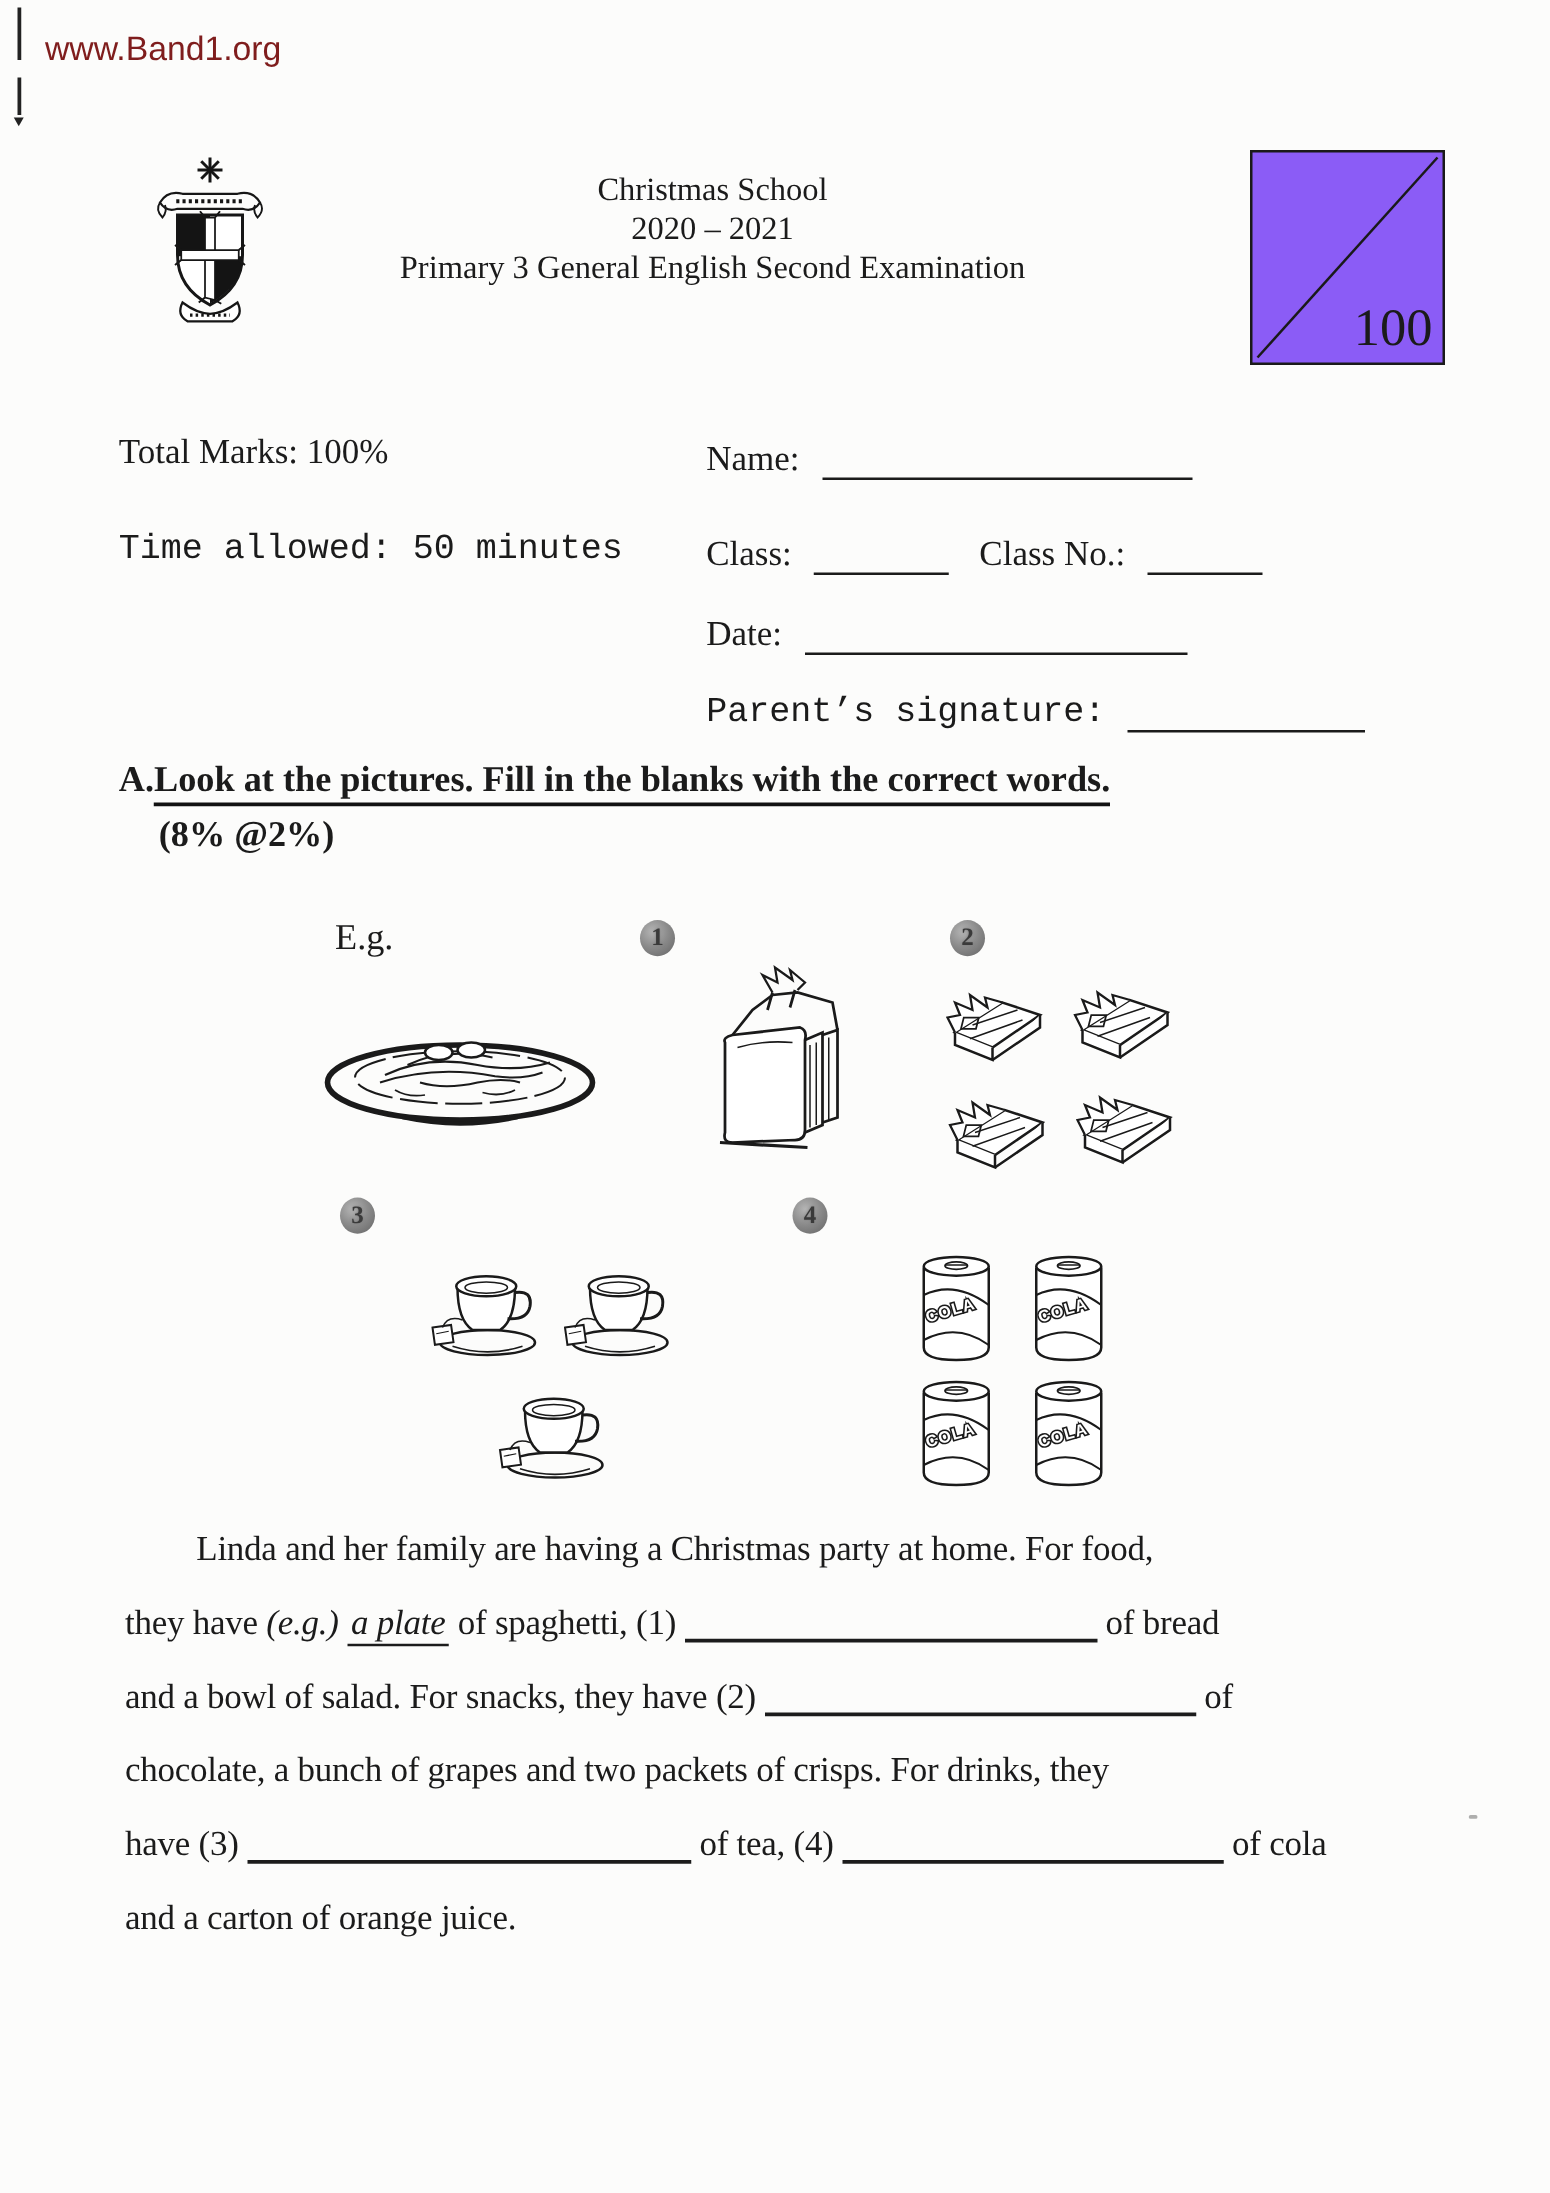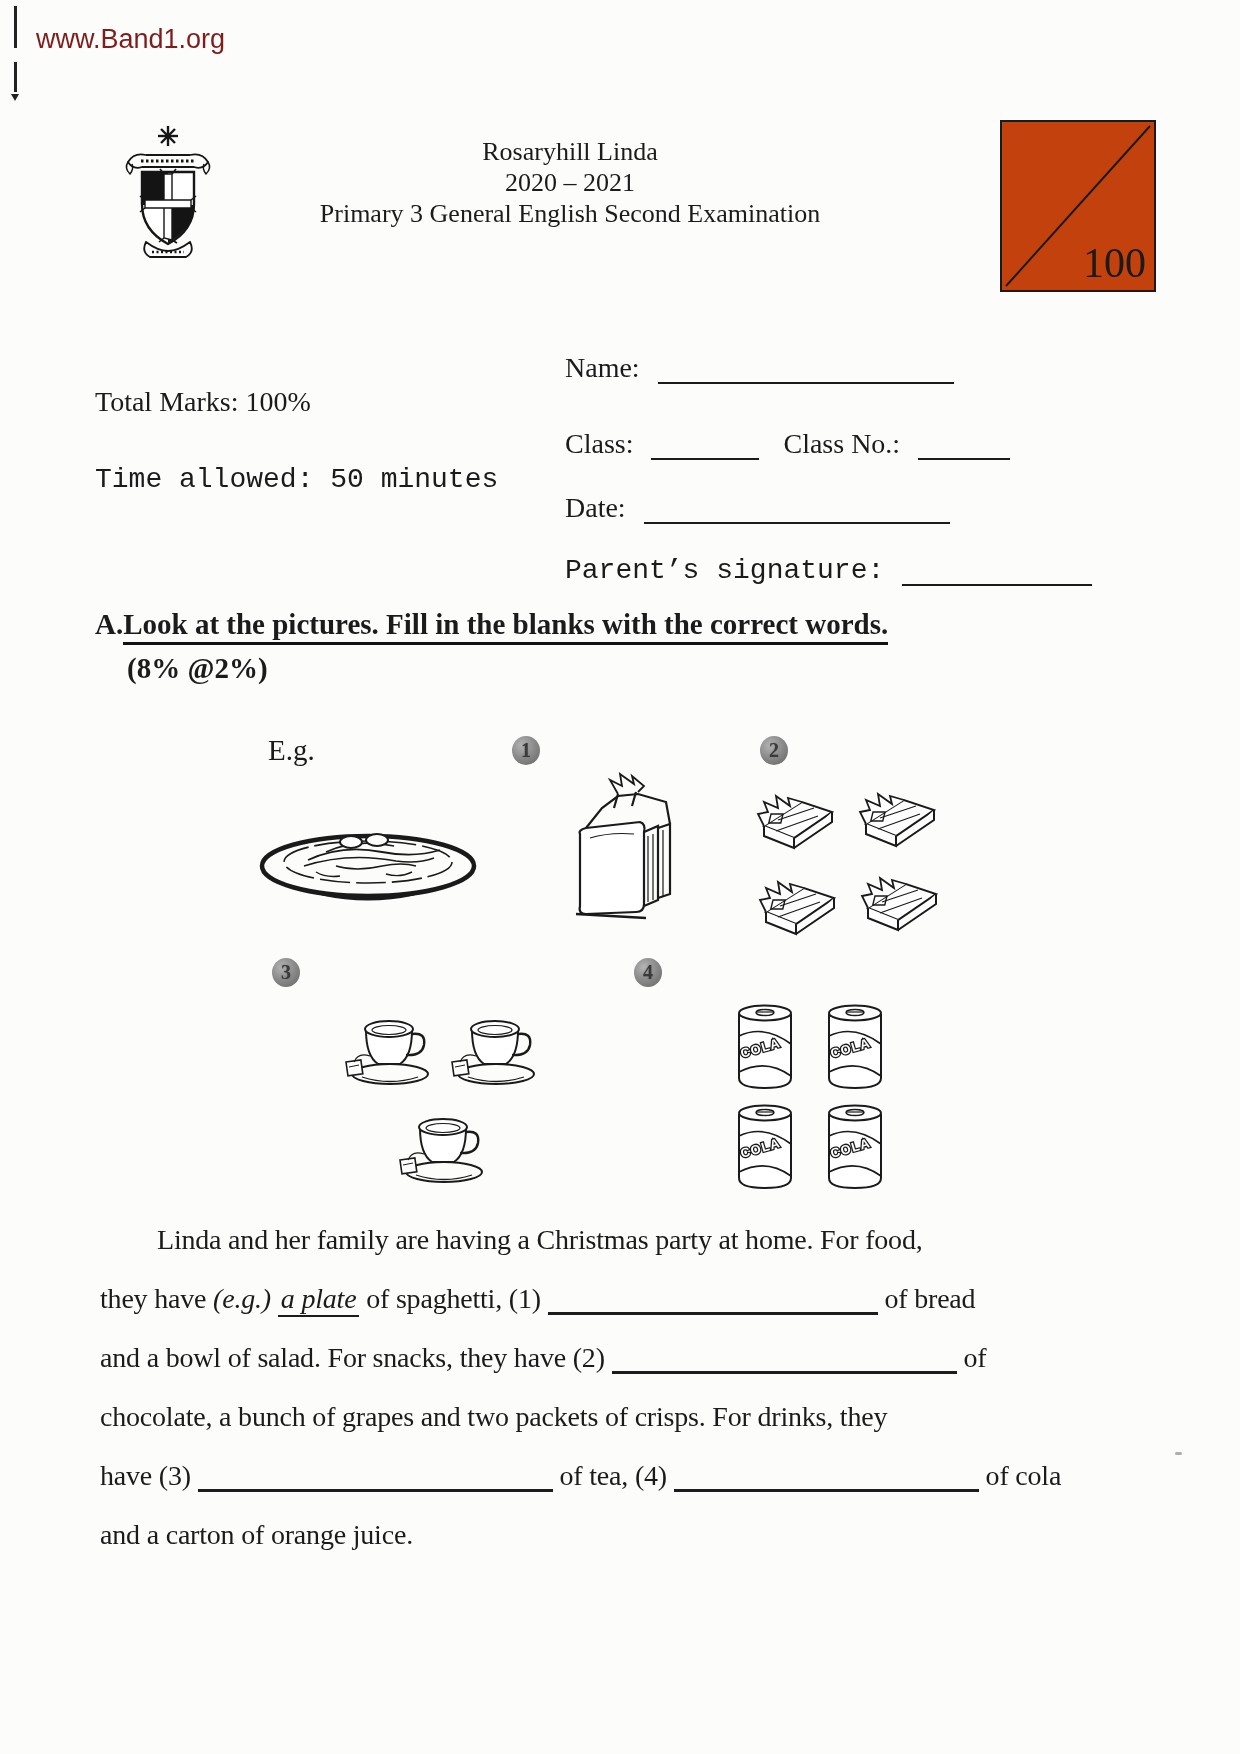--- a/index.html
+++ b/index.html
@@ -9,25 +9,25 @@
     font-family:"Liberation Serif", serif;
   }
   
   .tick{position:absolute;width:3px;background:#222;}
   .tick-arrow{position:absolute;width:0;height:0;border-left:4px solid transparent;border-right:4px solid transparent;border-top:7px solid #222;}
   .speck{position:absolute;width:7px;height:3px;background:#9a9a9a;border-radius:2px;opacity:.8;}
   
   .watermark{position:absolute;left:36px;top:24px;font-family:"Liberation Sans",sans-serif;font-size:27px;color:#7f1d1d;}
   
   .head-block{position:absolute;left:250px;top:136px;width:640px;text-align:center;font-size:26px;line-height:31px;}
-  .scorebox{position:absolute;left:1000px;top:120px;width:152px;height:168px;border:2px solid #1a1a1a;background:#c2410c;}
+  .scorebox{position:absolute;left:1000px;top:120px;width:152px;height:168px;border:2px solid #1a1a1a;background:#8b5cf6;}
   .scorebox svg{position:absolute;left:0;top:0;}
   .score-total{position:absolute;right:8px;bottom:3px;font-size:42px;}
   
-  .info-left{position:absolute;left:95px;font-size:28px;margin-top:40px;}
+  .info-left{position:absolute;left:95px;font-size:28px;}
   .inforow{position:absolute;left:565px;display:flex;align-items:flex-end;gap:18px;font-size:28px;white-space:nowrap;}
   .wline{display:inline-block;border-bottom:2.5px solid #1b1b1b;height:34px;}
   
   .heading{position:absolute;left:95px;top:608px;font-size:29px;font-weight:bold;display:flex;white-space:nowrap;}
   .heading .title{border-bottom:3.5px solid #121212;padding-bottom:1px;}
   .marksline{position:absolute;left:127px;top:652px;font-size:29px;font-weight:bold;}
   
   .eg-label{position:absolute;left:268px;top:734px;font-size:29px;}
   .coin{position:absolute;width:28px;height:29px;border-radius:50%;
     background:radial-gradient(circle at 36% 32%, #b5b5b5 0%, #8c8c8c 45%, #636363 100%);
@@ -78,21 +78,21 @@
 
     <path d="M46 50 L54 50 L54 116 L46 114 Z" fill="#ffffff" stroke-width="1.4"></path>
     <path d="M27 76 L73 76 L73 84 L27 84 Z" fill="#ffffff" stroke-width="1.4"></path>
     <path d="M46 50 L42 45 M54 50 L58 45 M27 76 L22 72 M27 84 L22 88 M73 76 L78 72 M73 84 L78 88 M46 114 L41 118 M54 116 L59 119" stroke-width="1.6"></path>
 
     <path d="M28 118 Q23 128 32 133 L68 133 Q77 128 72 118 Q60 127 50 127 Q40 127 28 118 Z" fill="#ffffff" stroke-width="1.8"></path>
     <line x1="34" y1="128" x2="66" y2="128" stroke-width="2.6" stroke-dasharray="2 2.5"></line>
   </svg>
 
   <div class="head-block">
-    <div>Rosaryhill Linda</div>
+    <div>Christmas School</div>
     <div>2020 – 2021</div>
     <div>Primary 3 General English Second Examination</div>
   </div>
 
   <div class="scorebox">
     <svg width="152" height="168" viewBox="0 0 152 168">
       <line x1="4" y1="164" x2="148" y2="4" stroke="#1a1a1a" stroke-width="2"></line>
     </svg>
     <div class="score-total">100</div>
   </div>

